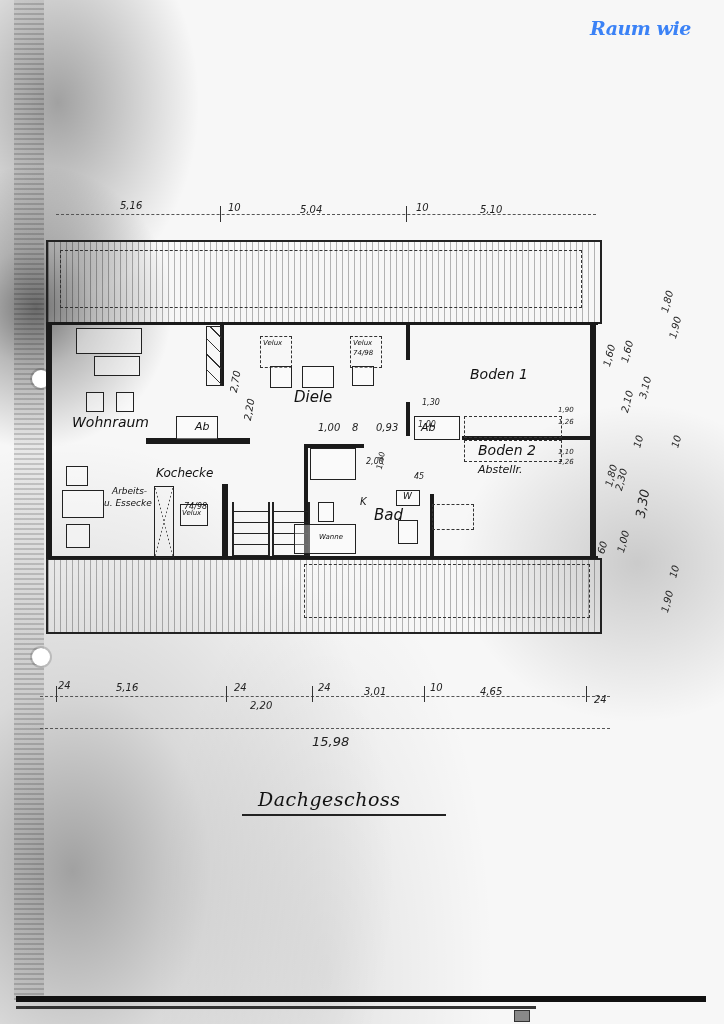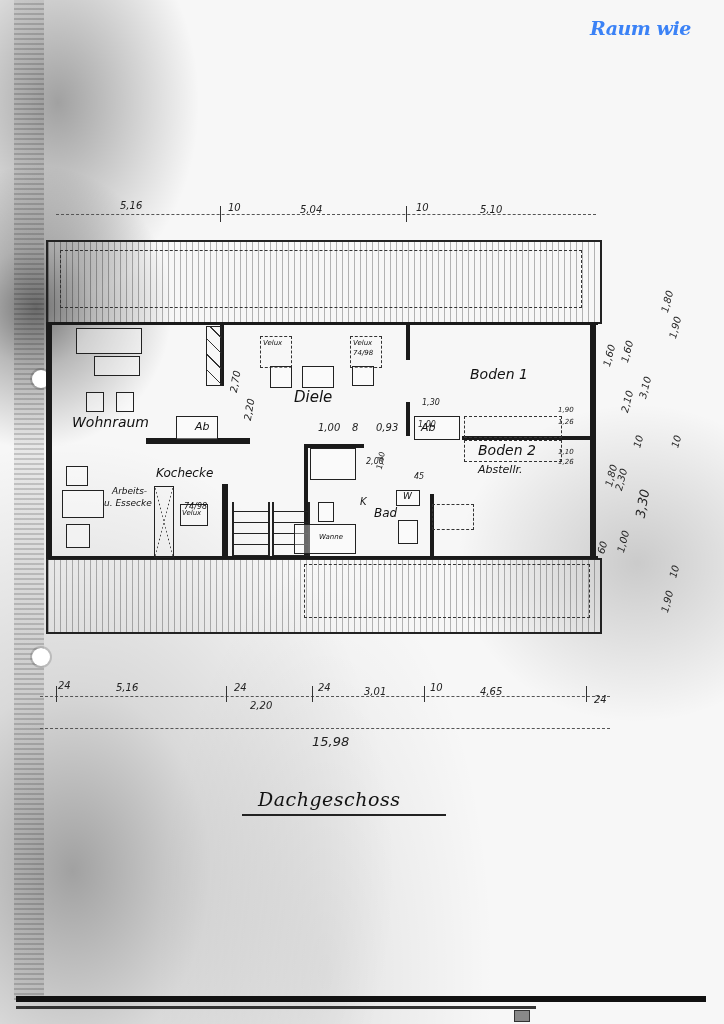--- a/index.html
+++ b/index.html
@@ -124,21 +124,21 @@
   <div class="dashbox" style="left:386px;top:264px;width:40px;height:24px;"></div>
 
   <span class="lbl" style="left:26px;top:174px;font-size:14px;">Wohnraum</span>
   <span class="lbl" style="left:248px;top:148px;font-size:15px;">Diele</span>
   <span class="lbl" style="left:424px;top:126px;font-size:14px;">Boden 1</span>
   <span class="lbl" style="left:432px;top:202px;font-size:14px;">Boden 2</span>
   <span class="lbl" style="left:432px;top:223px;font-size:11px;">Abstellr.</span>
   <span class="lbl" style="left:110px;top:226px;font-size:12px;">Kochecke</span>
   <span class="lbl" style="left:66px;top:246px;font-size:9px;">Arbeits-</span>
   <span class="lbl" style="left:58px;top:258px;font-size:9px;">u. Essecke</span>
-  <span class="lbl" style="left:328px;top:266px;font-size:12px;">Bad</span>
+  <span class="lbl" style="left:328px;top:266px;font-size:15px;">Bad</span>
   <span class="lbl" style="left:314px;top:256px;font-size:10px;">K</span>
 
   <span class="dim" style="left:178px;top:136px;transform:rotate(-80deg);">2,70</span>
   <span class="dim" style="left:192px;top:164px;transform:rotate(-80deg);">2,20</span>
   <span class="dim" style="left:272px;top:182px;">1,00</span>
   <span class="dim" style="left:306px;top:182px;">8</span>
   <span class="dim" style="left:330px;top:182px;">0,93</span>
   <span class="dim" style="left:320px;top:217px;font-size:8px;">2,00</span>
   <span class="dim" style="left:376px;top:158px;font-size:8px;">1,30</span>
   <span class="dim" style="left:372px;top:180px;font-size:8px;">1,00</span>

